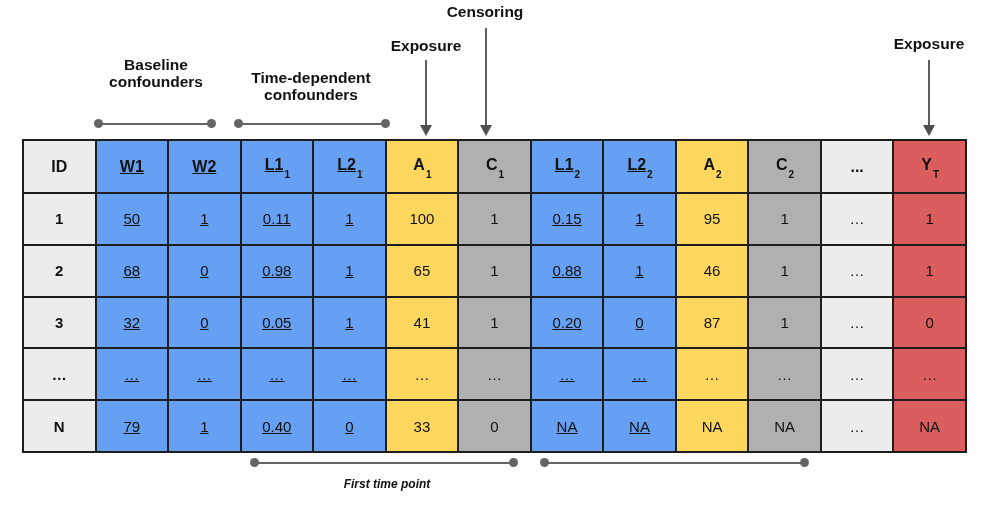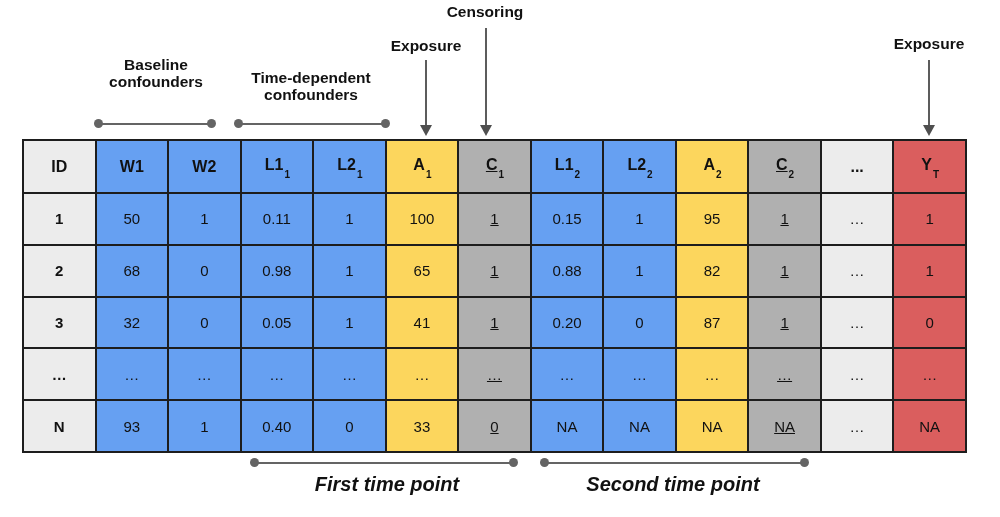--- a/index.html
+++ b/index.html
@@ -6,21 +6,21 @@
   .canvas{
     position:relative;width:1000px;height:517px;background:#ffffff;
     font-family:"Liberation Sans", sans-serif;color:#111;overflow:hidden;padding-left:48px;
   }
   
   .ann-label{
     position:absolute;transform:translateX(-50%);
     font-weight:bold;font-size:15.5px;line-height:17px;
     text-align:center;white-space:pre-line;color:#111;
   }
-  .ann-label.italic{font-style:italic;font-size:20px;}
+  .ann-label.italic{font-style:italic;font-size:12px;}
   
   .arrow{position:absolute;width:12px;}
   .arrow .shaft{position:absolute;left:5px;top:0;width:2px;background:#5c5c5c;}
   .arrow .head{
     position:absolute;left:0;bottom:0;width:0;height:0;
     border-left:6px solid transparent;border-right:6px solid transparent;
     border-top:11px solid #4f4f4f;
   }
   
   .bracket{position:absolute;height:0;border-top:2.5px solid #646464;}
@@ -37,23 +37,23 @@
   }
   .data-table th,.data-table td{
     border:2px solid var(--border,#1d1d1d);
     text-align:center;vertical-align:middle;padding:0;
     font-size:15px;font-weight:normal;color:#111;
   }
   .data-table thead th{font-weight:bold;font-size:16px;height:51px;}
   .data-table td.c-id{font-weight:bold;}
   .data-table sub{font-size:10px;font-weight:bold;position:relative;top:3px;left:1px;}
   .c-id   {background:var(--light_gray,#ececec);}
-  .c-blue {background:var(--blue,#66a0f2);}
+  .c-blue {background:var(--blue,#66a0f2);text-decoration:underline;}
   .c-yellow{background:var(--yellow,#fcd65d);}
-  .c-gray {background:var(--gray,#b0b0b0);text-decoration:underline;}
+  .c-gray {background:var(--gray,#b0b0b0);}
   .c-light{background:var(--light_gray,#ececec);}
   .c-red  {background:var(--red,#da5e5e);}
 </style>
 </head>
 <body>
 
 <div class="canvas">
 
   <div class="ann-label" style="left:485px;top:3px;">Censoring</div>
   <div class="ann-label" style="left:426px;top:37px;">Exposure</div>
@@ -116,21 +116,21 @@
         <tr>
           <td class="c-id">2</td>
           <td class="c-blue">68</td>
           <td class="c-blue">0</td>
           <td class="c-blue">0.98</td>
           <td class="c-blue">1</td>
           <td class="c-yellow">65</td>
           <td class="c-gray">1</td>
           <td class="c-blue">0.88</td>
           <td class="c-blue">1</td>
-          <td class="c-yellow">82</td>
+          <td class="c-yellow">46</td>
           <td class="c-gray">1</td>
           <td class="c-light">…</td>
           <td class="c-red">1</td>
         </tr>
         <tr>
           <td class="c-id">3</td>
           <td class="c-blue">32</td>
           <td class="c-blue">0</td>
           <td class="c-blue">0.05</td>
           <td class="c-blue">1</td>
@@ -153,34 +153,33 @@
           <td class="c-gray">…</td>
           <td class="c-blue">…</td>
           <td class="c-blue">…</td>
           <td class="c-yellow">…</td>
           <td class="c-gray">…</td>
           <td class="c-light">…</td>
           <td class="c-red">…</td>
         </tr>
         <tr>
           <td class="c-id">N</td>
-          <td class="c-blue">93</td>
+          <td class="c-blue">79</td>
           <td class="c-blue">1</td>
           <td class="c-blue">0.40</td>
           <td class="c-blue">0</td>
           <td class="c-yellow">33</td>
           <td class="c-gray">0</td>
           <td class="c-blue">NA</td>
           <td class="c-blue">NA</td>
           <td class="c-yellow">NA</td>
           <td class="c-gray">NA</td>
           <td class="c-light">…</td>
           <td class="c-red">NA</td>
         </tr>
       </tbody>
   </table>
 
   <div class="bracket" style="left:253px;top:462px;width:262px;"></div>
   <div class="bracket" style="left:543px;top:462px;width:263px;"></div>
   <div class="ann-label italic" style="left:387px;top:476px;">First time point</div>
-  <div class="ann-label italic" style="left:673px;top:476px;">Second time point</div>
 
 </div>
 
 </body></html>

